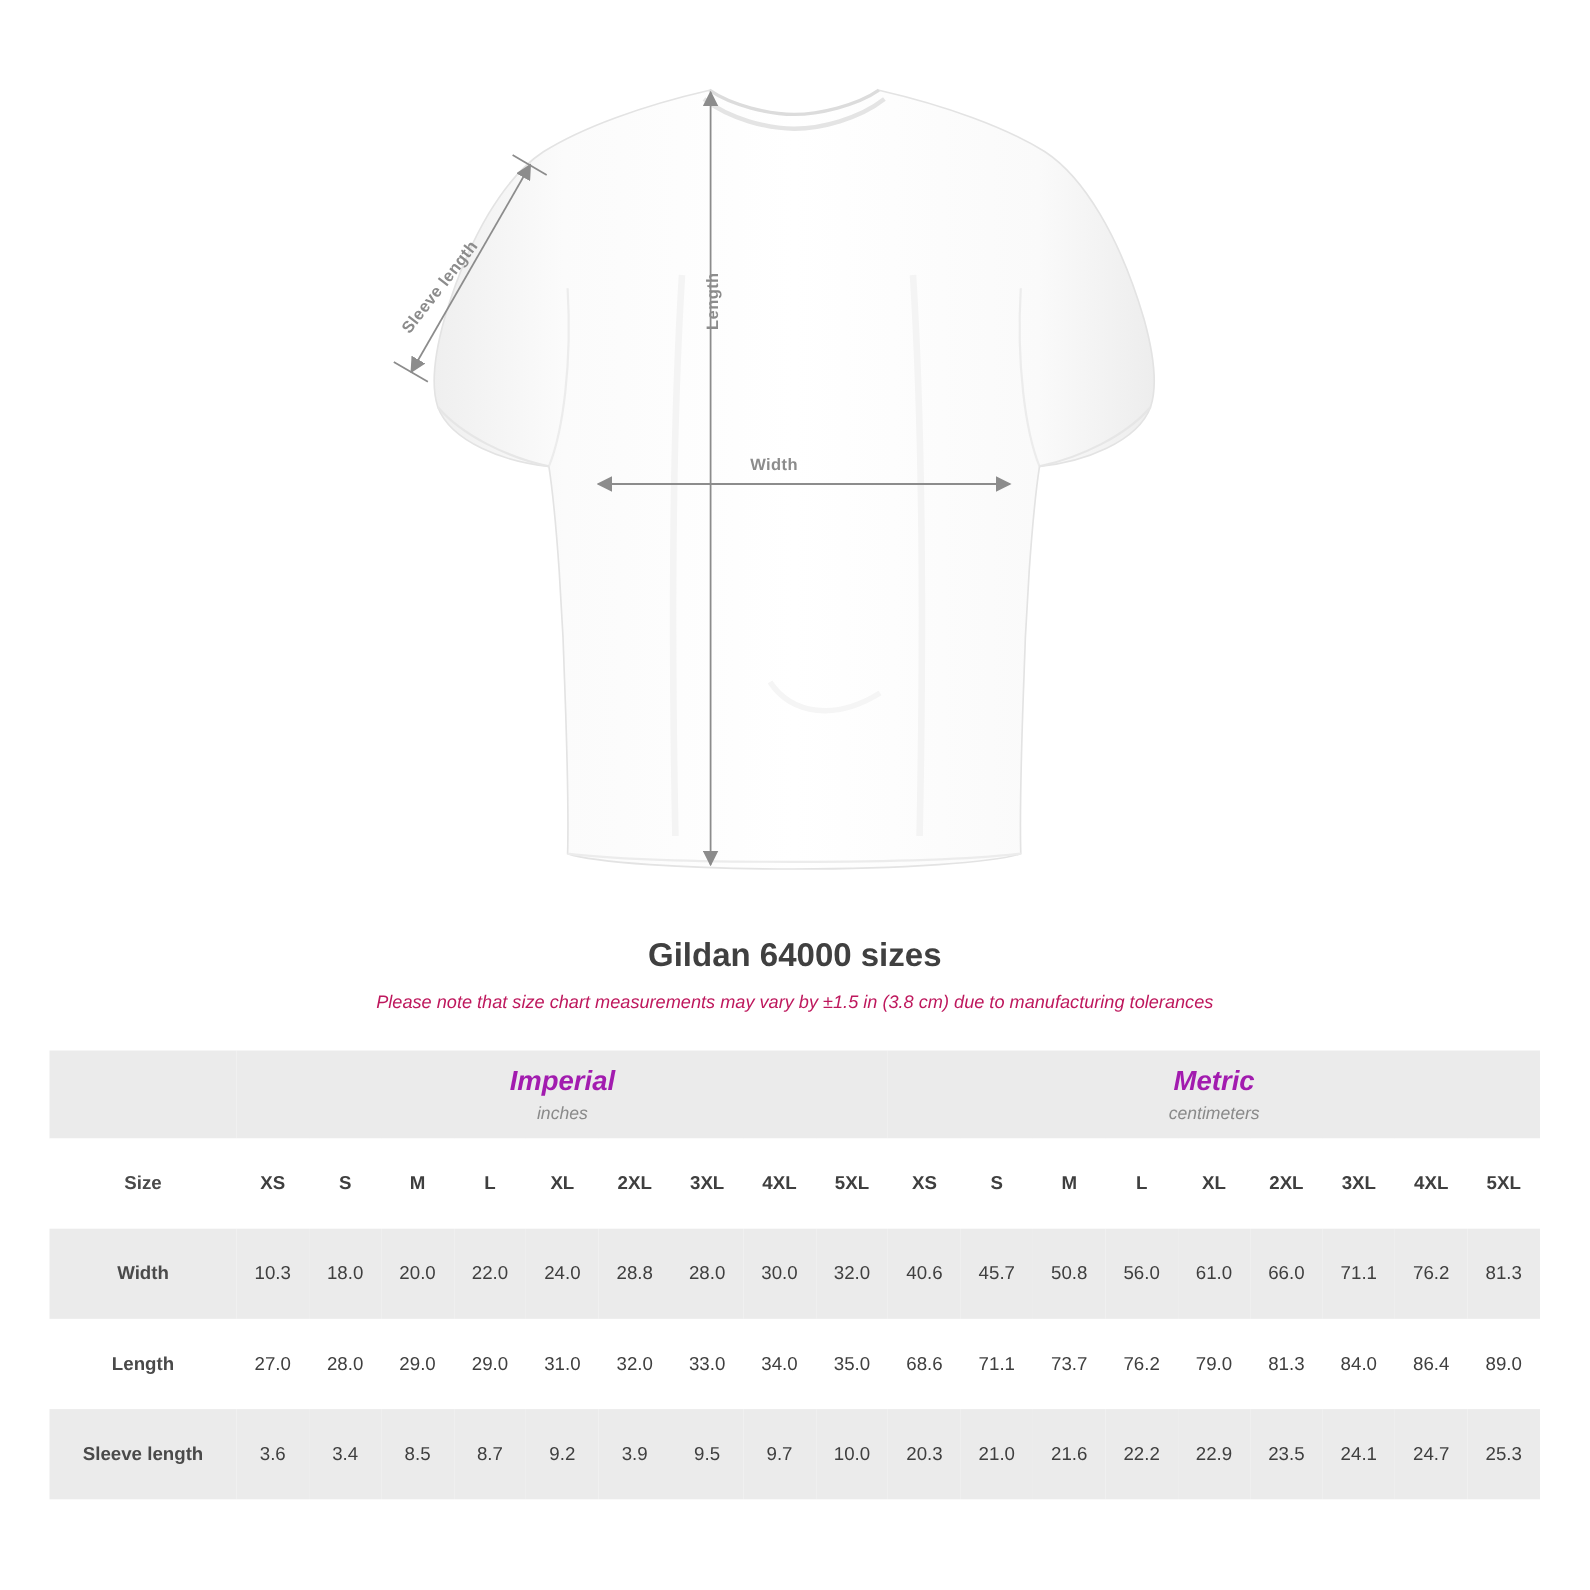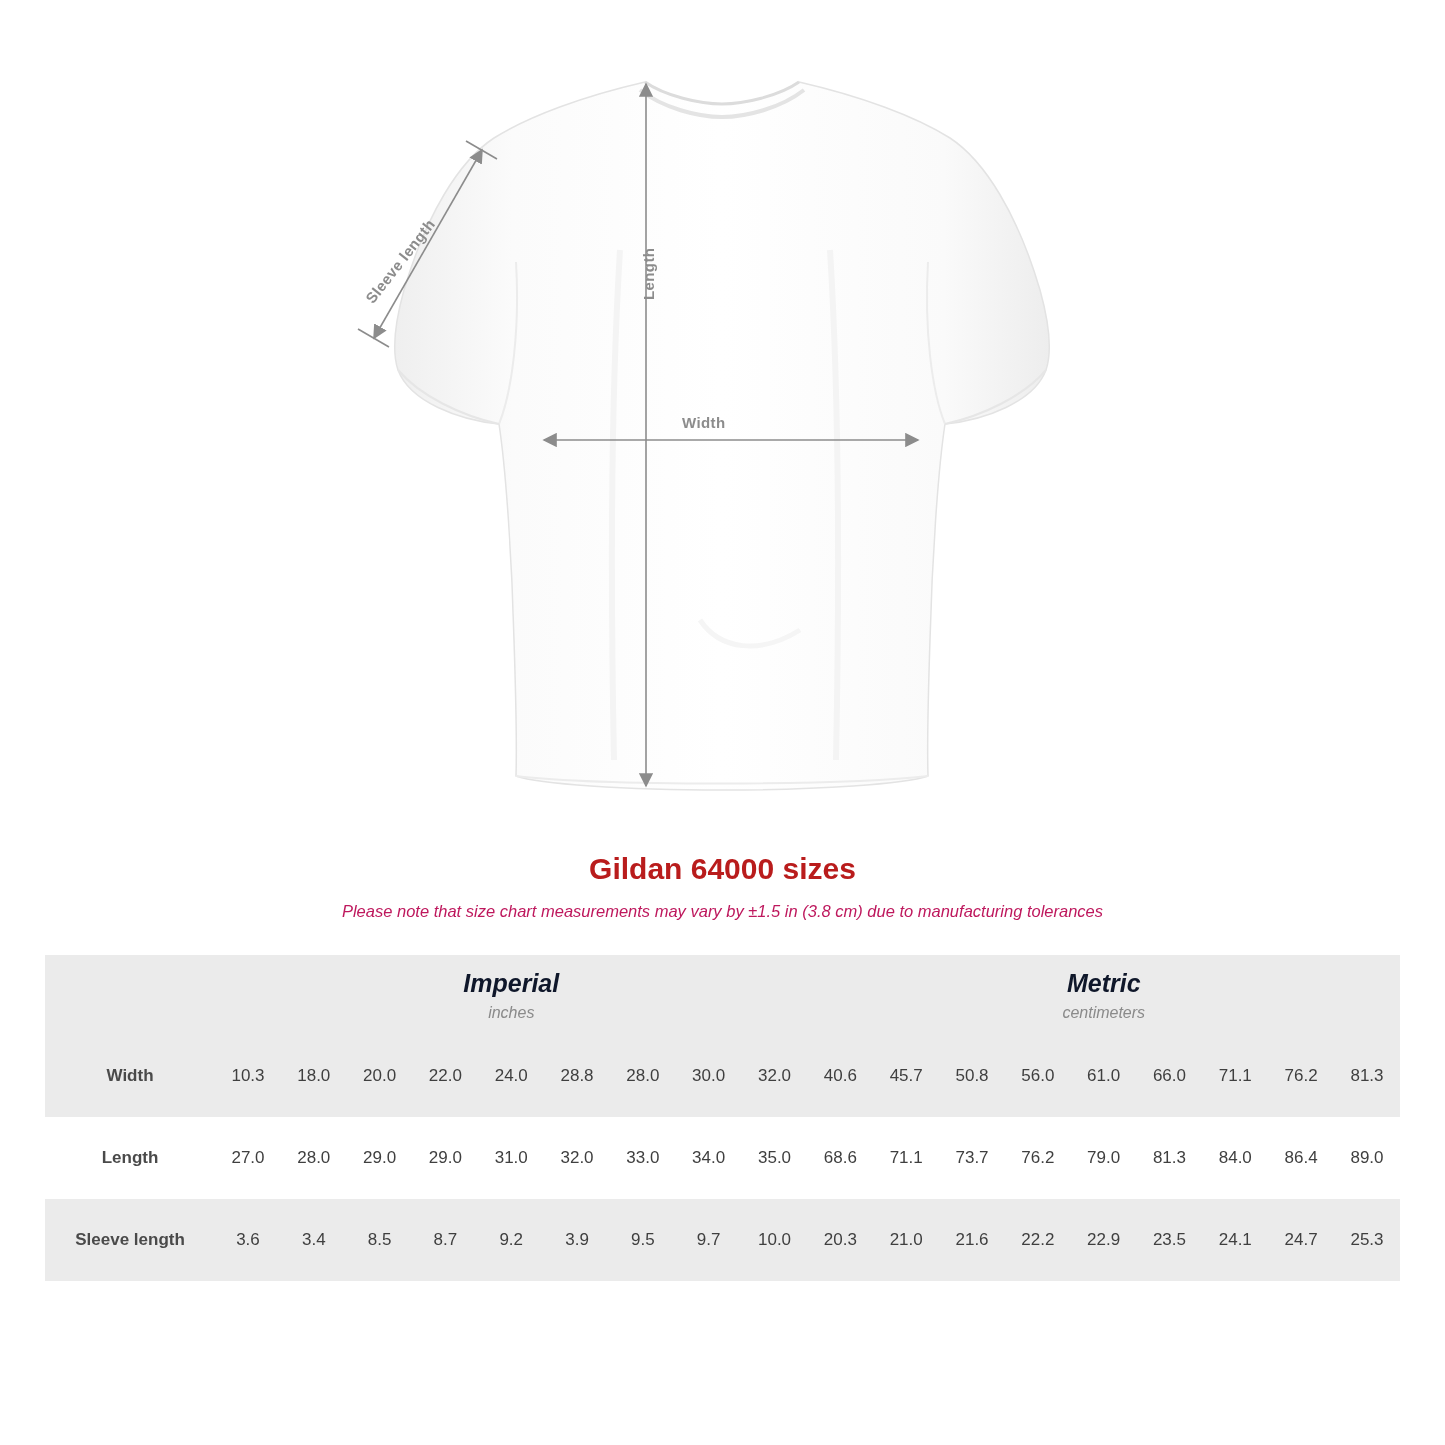--- a/index.html
+++ b/index.html
@@ -52,21 +52,21 @@
   }
 
   
   .title-block {
     text-align: center;
     margin-top: 22px;
   }
   .chart-title {
     font-size: 30px;
     font-weight: bold;
-    color: #b91c1c;
+    color: #404040;
     margin: 0;
   }
   .chart-note {
     margin: 16px 0 0 0;
     font-size: 16.5px;
     font-style: italic;
     color: #be185d;
   }
 
   
@@ -87,21 +87,21 @@
   
   .unit-band td {
     background: #ebebeb;
     height: 110px;
     padding: 0;
   }
   .unit-name {
     font-size: 25px;
     font-weight: bold;
     font-style: italic;
-    color: #0f172a;
+    color: #a21caf;
     line-height: 1.2;
   }
   .unit-sub {
     font-size: 16px;
     font-style: italic;
     color: #8a8a8a;
     margin-top: 6px;
   }
   
   .head-row td {
@@ -238,20 +238,41 @@
         <td colspan="9">
           <div class="unit-name">Imperial</div>
           <div class="unit-sub">inches</div>
         </td>
         <td colspan="9">
           <div class="unit-name">Metric</div>
           <div class="unit-sub">centimeters</div>
         </td>
       </tr>
 
+      <tr class="head-row">
+        <td class="rowhead">Size</td>
+        <td>XS</td>
+        <td>S</td>
+        <td>M</td>
+        <td>L</td>
+        <td>XL</td>
+        <td>2XL</td>
+        <td>3XL</td>
+        <td>4XL</td>
+        <td>5XL</td>
+        <td>XS</td>
+        <td>S</td>
+        <td>M</td>
+        <td>L</td>
+        <td>XL</td>
+        <td>2XL</td>
+        <td>3XL</td>
+        <td>4XL</td>
+        <td>5XL</td>
+      </tr>
 
       <tr class="row-shaded">
         <td class="rowhead">Width</td>
         <td>10.3</td>
         <td>18.0</td>
         <td>20.0</td>
         <td>22.0</td>
         <td>24.0</td>
         <td>28.8</td>
         <td>28.0</td>

